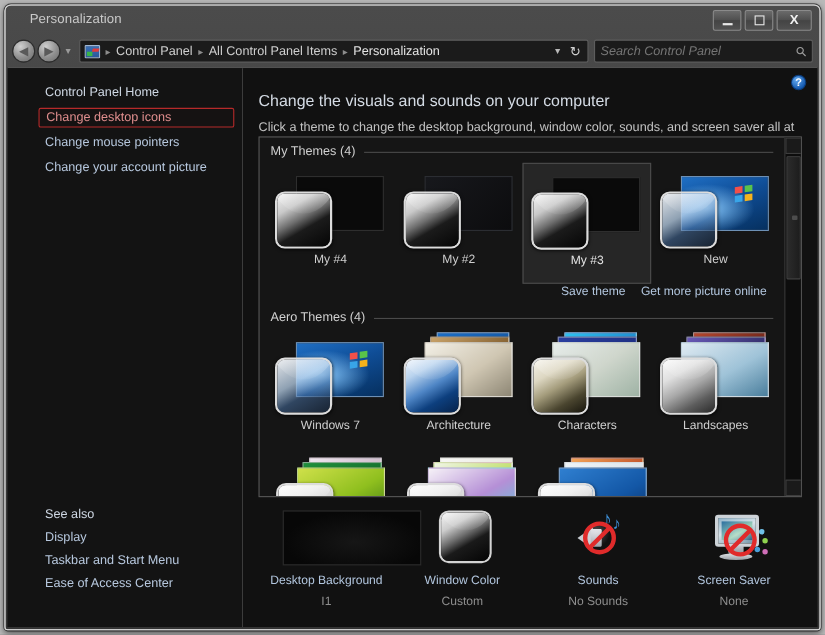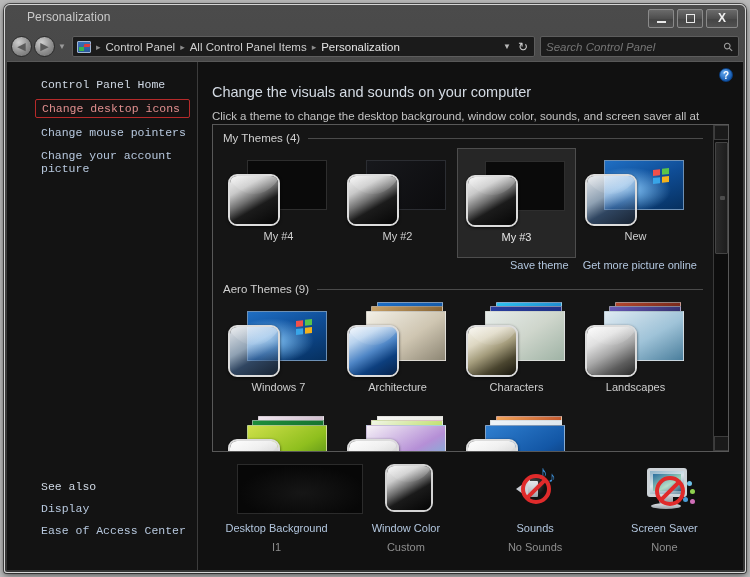--- a/index.html
+++ b/index.html
@@ -83,22 +83,22 @@
   }
   .search-ico { color:#9d9d9d; font-size:12px; transform:rotate(-45deg); }
 
   
   #body {
     position:absolute; left:2px; top:56px; right:2px; bottom:2px;
     background:#111111; border-top:1px solid #585858;
     display:flex;
   }
   #sidebar {
-    width:191px; flex:0 0 auto; background:#131313;
-    border-right:1px solid #3c3c3c; position:relative;font-family:Liberation Mono, monospace;
+    width:214px; flex:0 0 auto; background:#131313;
+    border-right:1px solid #3c3c3c; position:relative;
   }
   .side-link { font-size:11.5px; color:#b7c8de; padding:2px 0 2px 34px; }
   #side-top { padding-top:14px; }
   #side-top .side-link { margin-bottom:6px; }
   .side-link.home { color:#cfd8e4; }
   .side-link.highlight {
     color:#e08e8e; border:1px solid #b62a2a; border-radius:2px;
     margin:0 7px 6px 28px; padding:2px 0 2px 6px;
     background:#151212;
   }
@@ -314,20 +314,21 @@
     <div id="sidebar">
       <div id="side-top">
         <div class="side-link home">Control Panel Home</div>
         <div class="side-link highlight">Change desktop icons</div>
         <div class="side-link">Change mouse pointers</div>
         <div class="side-link">Change your account picture</div>
       </div>
       <div id="side-bottom">
         <div class="side-link seealso">See also</div>
         <div class="side-link">Display</div>
+        <div class="side-link">Taskbar and Start Menu</div>
         <div class="side-link">Ease of Access Center</div>
       </div>
     </div>
 
     <div id="content">
       <div id="help-btn">?</div>
       <div id="page-title">Change the visuals and sounds on your computer</div>
       <div id="page-sub">Click a theme to change the desktop background, window color, sounds, and screen saver all at once.</div>
 
       <div id="themes-panel">
@@ -372,21 +373,21 @@
               <div class="theme-name">New</div>
             </div>
           </div>
 
           <div class="themes-links">
             <a href="#">Save theme</a>
             <a href="#">Get more picture online</a>
           </div>
 
           <div class="group-head">
-            <span class="lbl">Aero Themes (9)</span>
+            <span class="lbl">Aero Themes (4)</span>
             <span class="rule"></span>
           </div>
 
           <div class="theme-row">
 
             <div class="theme-cell">
               <div class="thumb-area">
                 <div class="wp main win7"></div>
                 <div class="swatch glass"></div>
               </div>

